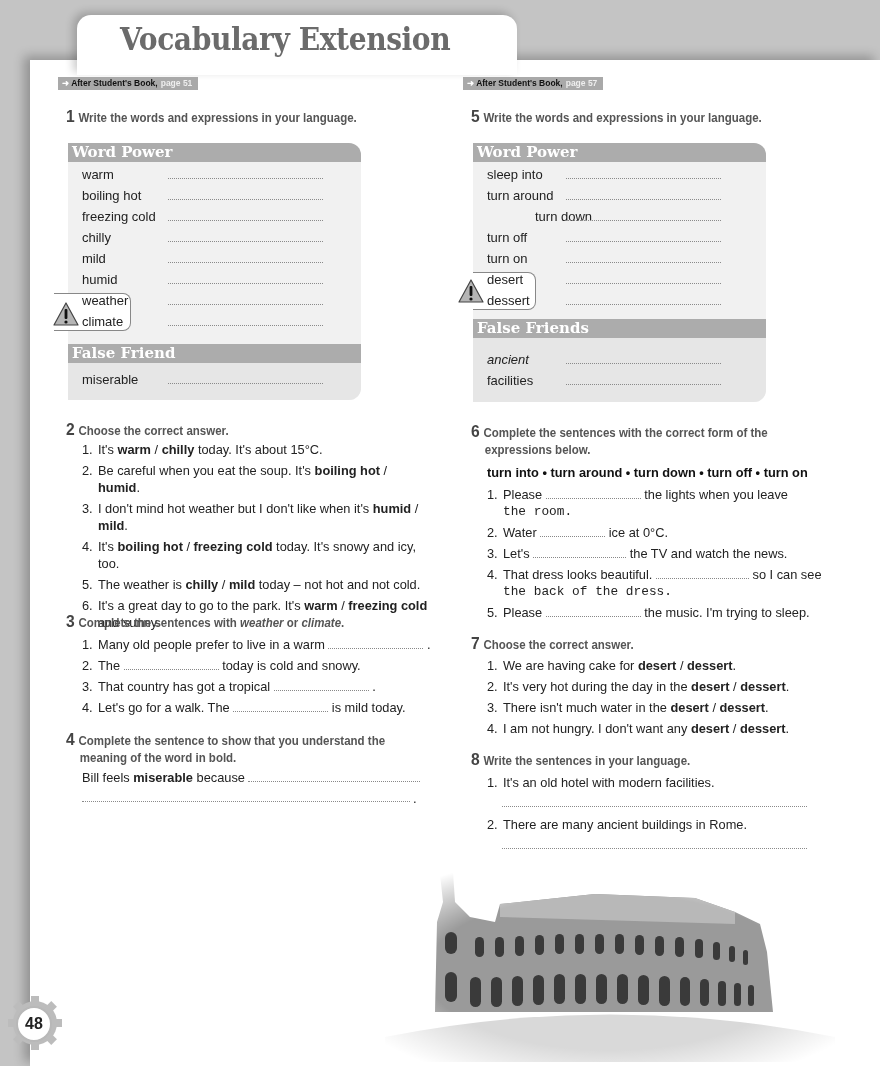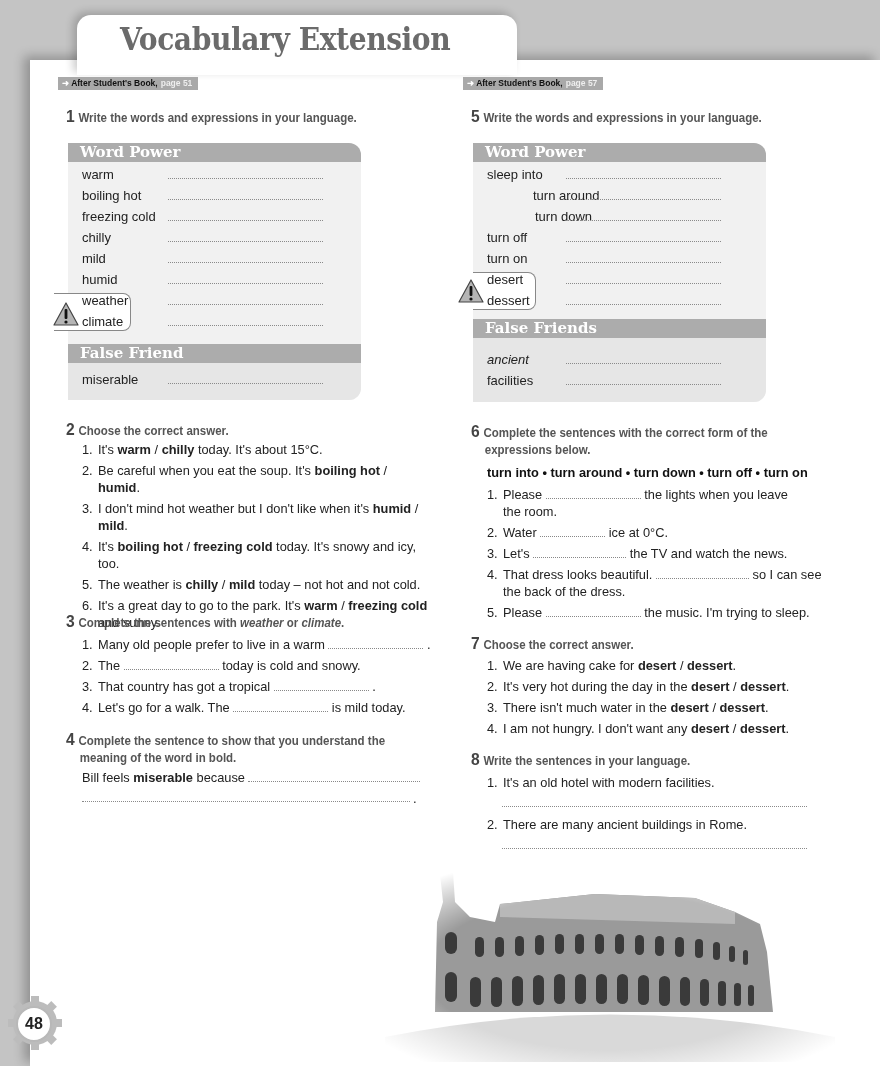--- a/index.html
+++ b/index.html
@@ -43,41 +43,41 @@
   }
   .ex-head .num { font-size: 17px; color: #444; margin-right: 4px; font-weight: bold; }
   .ex-head i { font-style: italic; }
 
   .wp-box {
     position: absolute; background: #f1f1f1; border-radius: 0 12px 12px 0;
   }
   .wp-bar {
     position: absolute; left: 0; right: 0; height: 19px; background: #acacac;
     font-family: "DejaVu Serif", serif; font-weight: bold; color: #fff;
-    font-size: 15px; line-height: 19px; padding-left: 12px;
+    font-size: 15px; line-height: 19px; padding-left: 4px;
   }
   .wp-bar.top { top: 0; border-radius: 0 12px 0 0; }
   .wp-lower { position: absolute; left: 0; right: 0; background: #e6e6e6; border-radius: 0 0 12px 0; }
   .wp-row {
     position: absolute; left: 13px; font-size: 13px; line-height: 16px; color: #222;
   }
   .dots {
     position: absolute; height: 1px;
     border-bottom: 1px dotted #8a8a8a;
   }
   .bracket {
     position: absolute; border: 1px solid #888; border-left: none;
     border-radius: 0 8px 8px 0; background: #fff;
   }
   .warn-icon { position: absolute; width: 26px; height: 24px; }
 
   .list { position: absolute; font-size: 12.8px; line-height: 21px; color: #222; }
   .list .item { position: relative; padding-left: 16px; }
   .list .item .n { position: absolute; left: 0; }
-  .list .item .cont { display: block; line-height: 17px; margin-top: -2px; margin-bottom: 2px; }
+  .list .item .cont { display: block; line-height: 17px; margin-top: -2px; margin-bottom: 2px; font-family: Liberation Mono, monospace; }
   b { font-weight: bold; }
   .blank { display: inline-block; border-bottom: 1px dotted #888; height: 10px; vertical-align: baseline; }
 
   .page-gear { position: absolute; left: 7px; top: 995px; width: 56px; height: 56px; }
   .page-num {
     position: absolute; left: 16px; top: 1006px; width: 36px; height: 36px;
     border-radius: 50%; background: #fff; border: 2px solid #b8b8b8;
     text-align: center; line-height: 32px; font-size: 16px; font-weight: bold; color: #222;
   }
   .photo { position: absolute; left: 375px; top: 862px; width: 470px; height: 200px; }
@@ -180,21 +180,21 @@
 </div>
 <svg class="warn-icon" style="left:458px; top:279px;" viewBox="0 0 26 24">
   <path d="M13 1 L25 23 L1 23 Z" fill="#b5b5b5" stroke="#444" stroke-width="1.2" stroke-linejoin="round"></path>
   <rect x="11.6" y="7" width="2.8" height="10" rx="1" fill="#111"></rect>
   <circle cx="13" cy="20" r="1.6" fill="#111"></circle>
 </svg>
 
 <div id="right-words">
     <div class="wp-row" style="left:487px; top:167px;">sleep into</div>
     <div class="dots" style="left:566px; top:178px; width:155px;"></div>
-    <div class="wp-row" style="left:487px; top:188px;margin-left:46px;">turn around</div>
+    <div class="wp-row" style="left:487px; top:188px;">turn around</div>
     <div class="dots" style="left:566px; top:199px; width:155px;"></div>
     <div class="wp-row" style="left:487px; top:209px;margin-left:48px;">turn down</div>
     <div class="dots" style="left:566px; top:220px; width:155px;"></div>
     <div class="wp-row" style="left:487px; top:230px;">turn off</div>
     <div class="dots" style="left:566px; top:241px; width:155px;"></div>
     <div class="wp-row" style="left:487px; top:251px;">turn on</div>
     <div class="dots" style="left:566px; top:262px; width:155px;"></div>
     <div class="wp-row" style="left:487px; top:272px;">desert</div>
     <div class="dots" style="left:566px; top:283px; width:155px;"></div>
     <div class="wp-row" style="left:487px; top:293px;">dessert</div>

